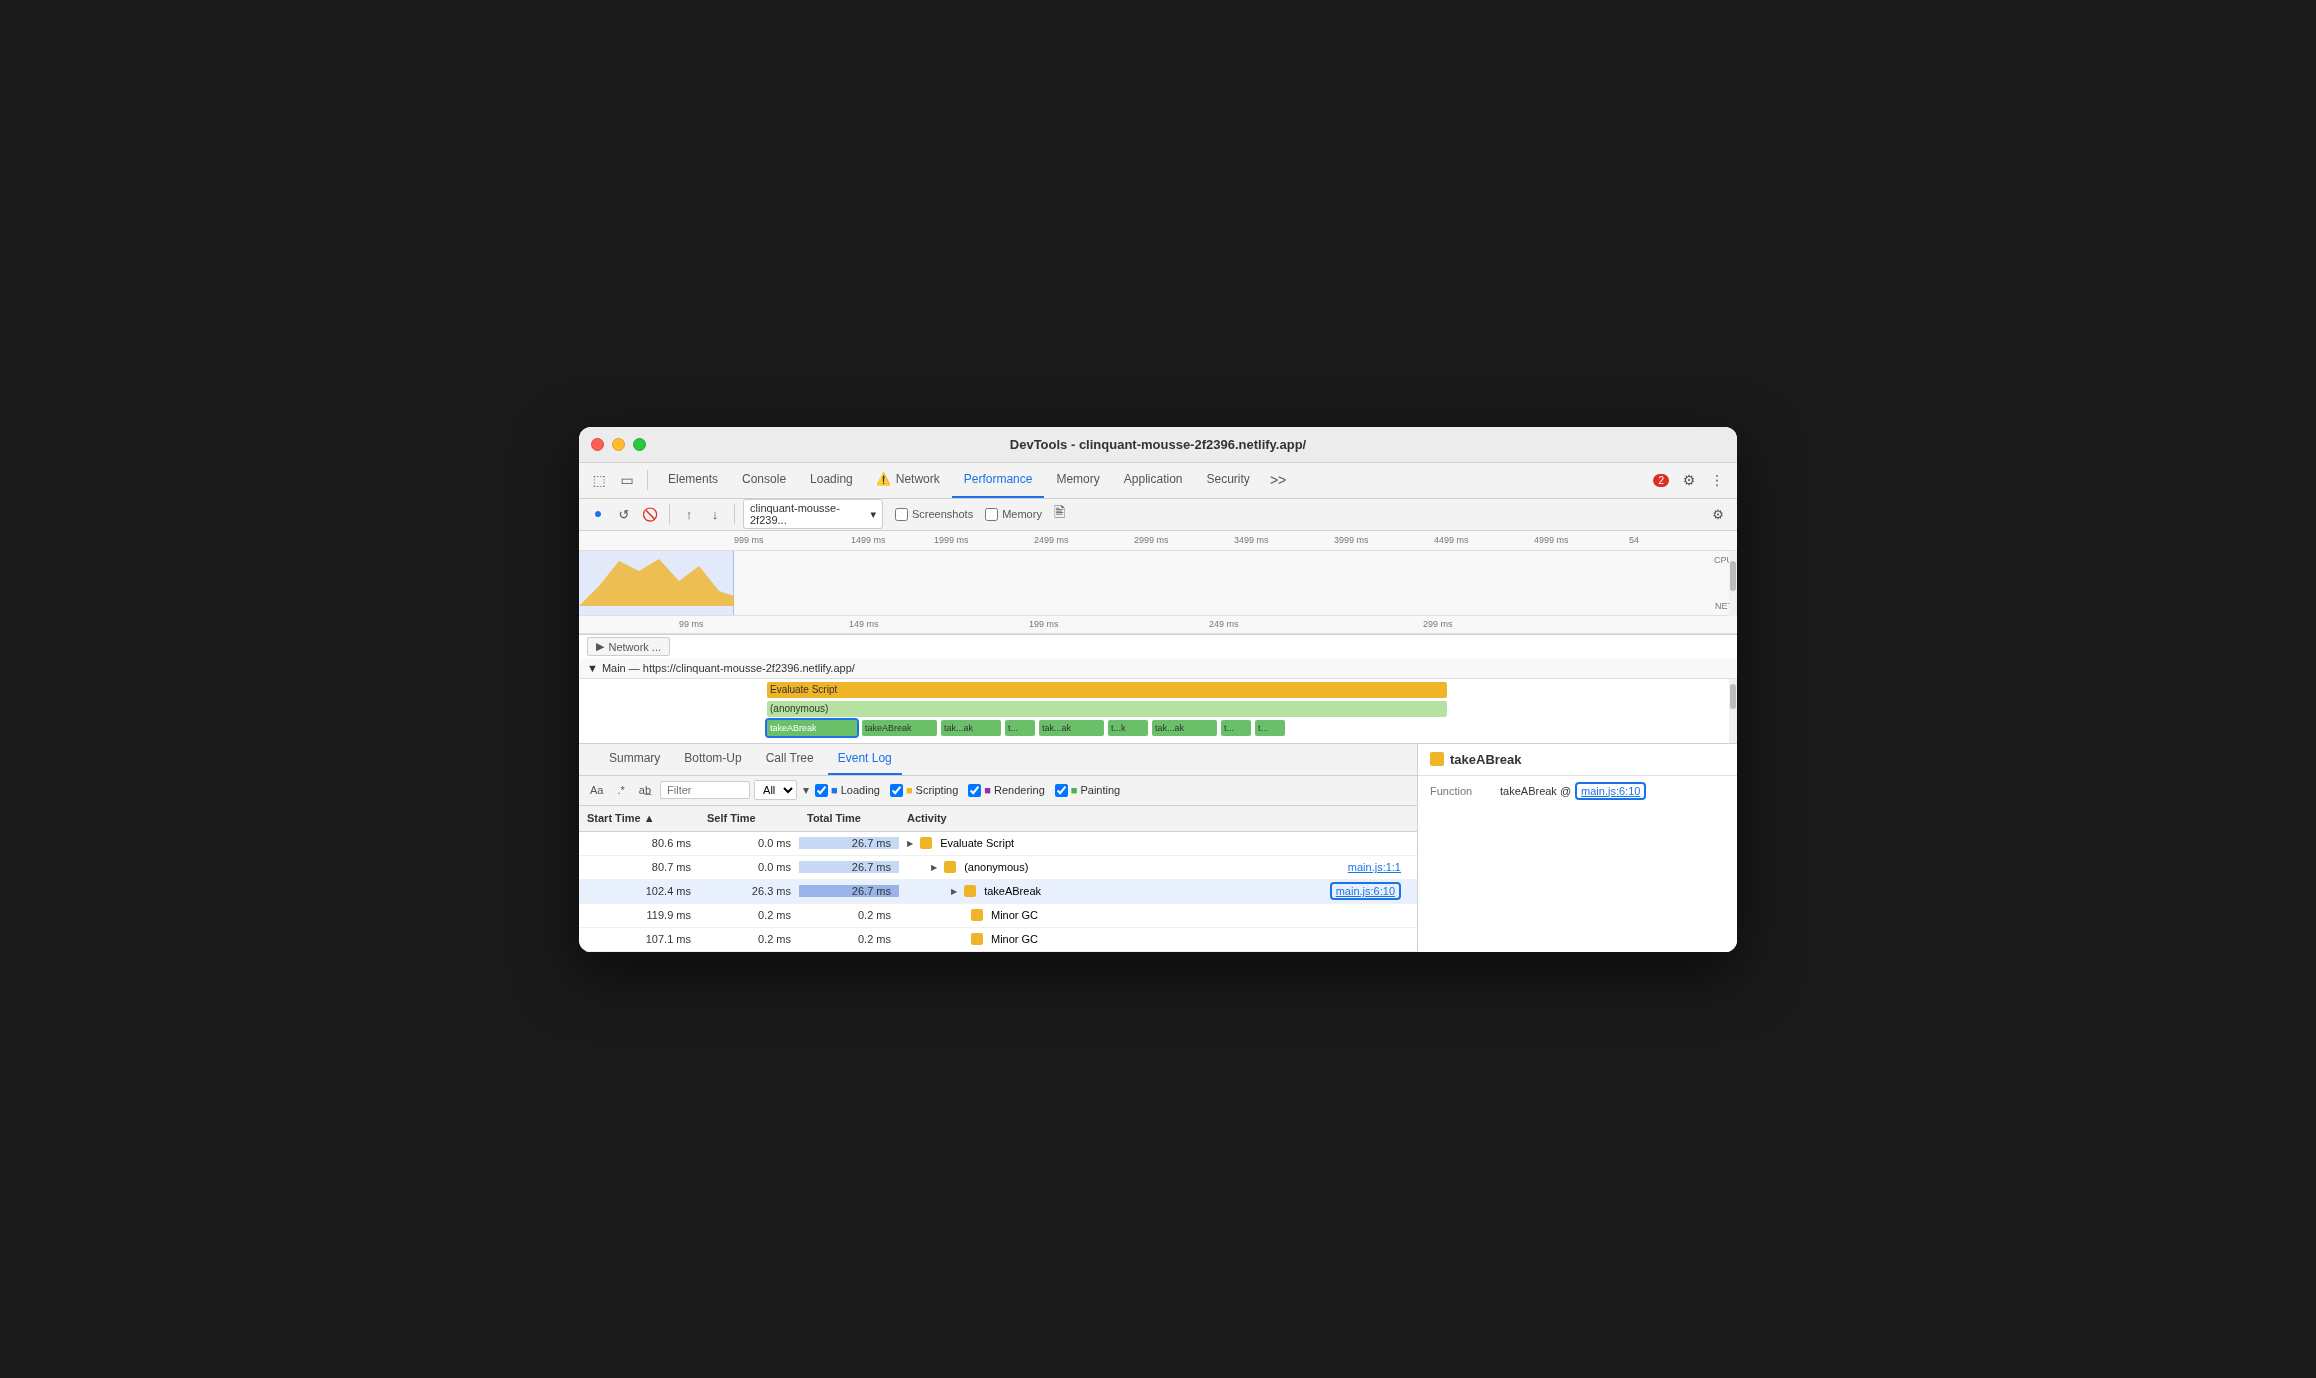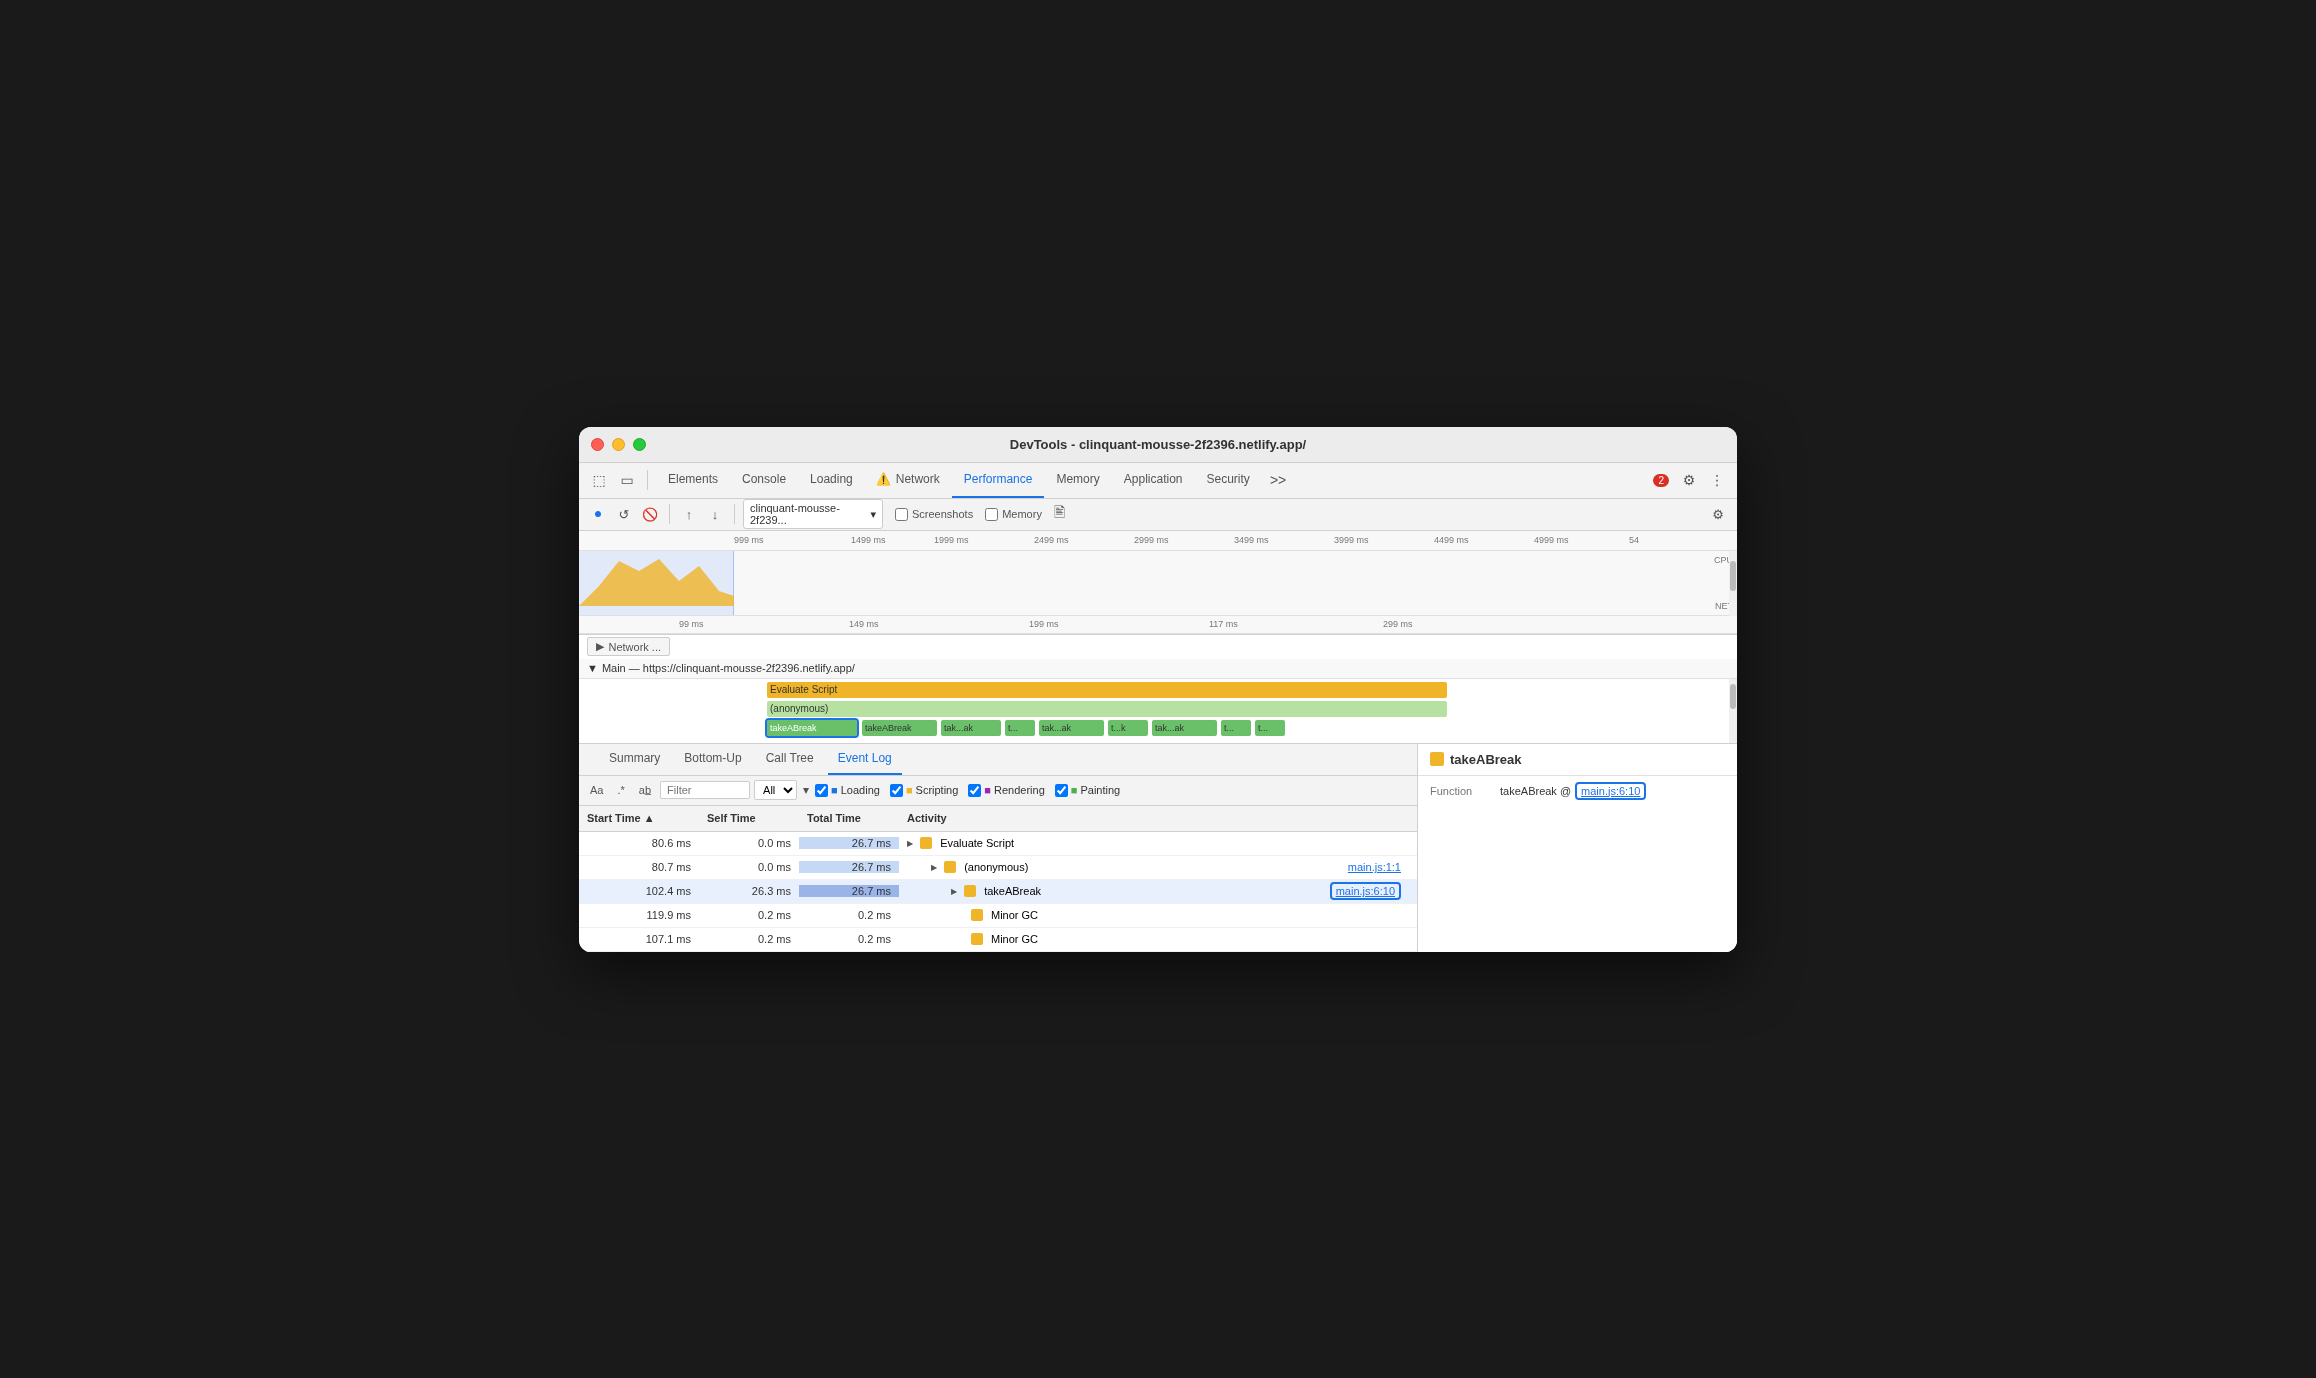--- a/index.html
+++ b/index.html
@@ -601,22 +601,22 @@
 
         <div style="position:absolute;right:0;top:0;width:8px;height:65px;background:#f0f0f0;">
           <div class="scroll-thumb" style="height:30px;margin-top:10px;"></div>
         </div>
       </div>
 
       <div class="timeline-detail-ruler">
         <div class="detail-ruler-mark" style="left:100px">99 ms</div>
         <div class="detail-ruler-mark" style="left:270px">149 ms</div>
         <div class="detail-ruler-mark" style="left:450px">199 ms</div>
-        <div class="detail-ruler-mark" style="left:630px">117 ms</div>
-        <div class="detail-ruler-mark" style="left:804px">299 ms</div>
+        <div class="detail-ruler-mark" style="left:630px">249 ms</div>
+        <div class="detail-ruler-mark" style="left:844px">299 ms</div>
       </div>
     </div>
 
     <div class="flame-chart" style="position:relative;border-bottom:1px solid #d0d0d0;">
 
       <div class="network-row">
         <div class="network-label">
           <span>▶</span>
           <span>Network ...</span>
         </div>

